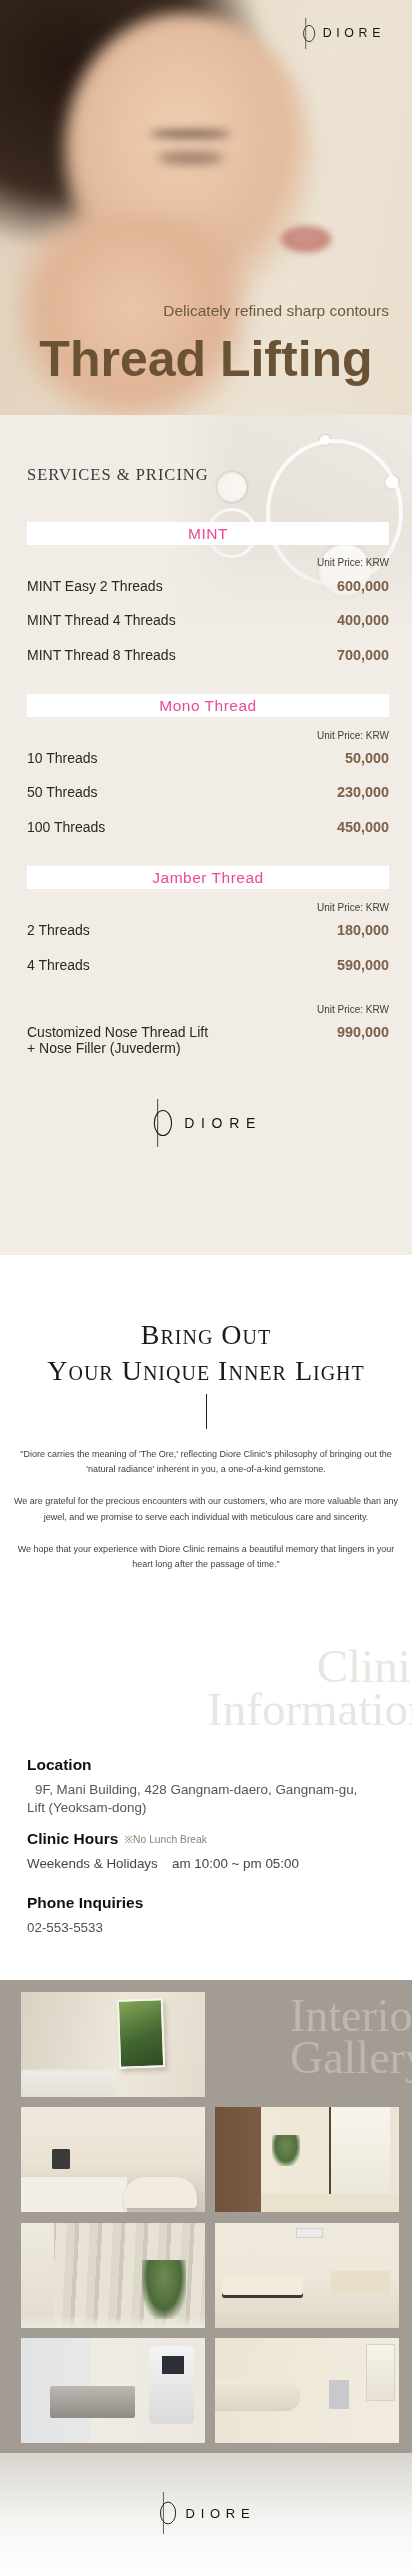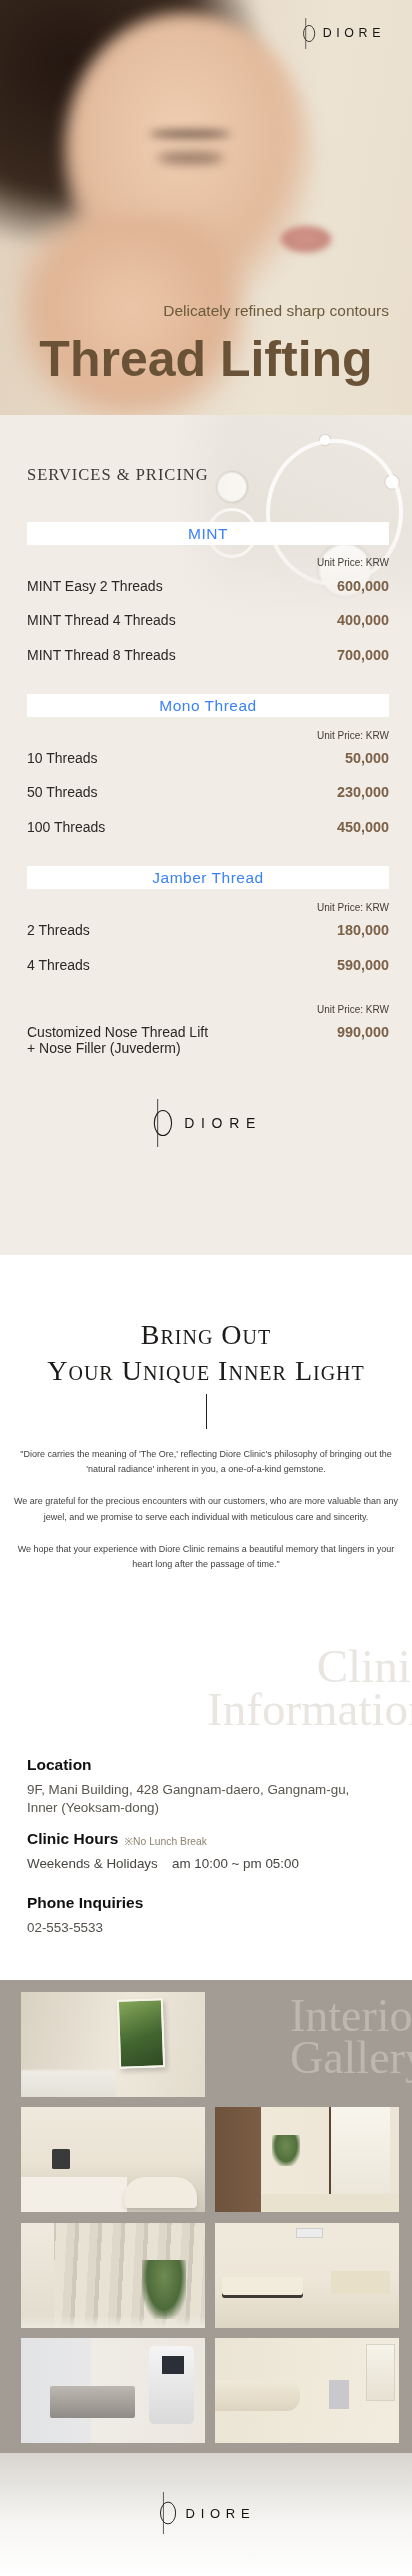--- a/index.html
+++ b/index.html
@@ -55,21 +55,21 @@
   .ring-small { width:44px; height:44px; right:155px; top:93px; border-width:3.1px; }
   .bubble-fade { position:absolute; inset:0;
     background:linear-gradient(to bottom, rgba(241,236,230,0) 50%, #f1ece6 94%),
                linear-gradient(to left, rgba(241,236,230,0) 72%, #f1ece6 99%); }
   .pricing-title { position:relative; margin:0; padding:50px 0 0 27px;
     font-family:"Liberation Serif", serif; font-weight:400;
     font-size:16.5px; letter-spacing:1px; color:#3b3a37; }
   .tables { position:relative; margin:37px 23px 0 27px; }
   .ptable + .ptable { margin-top:31px; }
   .pbar { background:#ffffff; height:23px; display:flex; align-items:center; justify-content:center; }
-  .pbar-title { font-size:15.5px; letter-spacing:0.5px; color:#3b82f6; }
+  .pbar-title { font-size:15.5px; letter-spacing:0.5px; color:#ec4899; }
   .unit-row { margin-top:12.4px; text-align:right; font-size:10px; color:#423c34; }
   .prows { margin-top:10.3px; }
   .prow { display:flex; justify-content:space-between; align-items:flex-start; margin-bottom:19px; }
   .prow:last-child { margin-bottom:0; }
   .prow-label { font-size:14px; color:#2b2824; line-height:15.5px; }
   .prow-price { font-size:14.4px; font-weight:700; color:#7b6147; line-height:15.5px; }
   .logo-mid { position:relative; margin-top:43px; gap:11.3px; }
   .logo-mid svg { height:48px; width:23px; }
   .logo-mid .logo-text { font-size:14px; letter-spacing:6.7px; }
 
@@ -81,21 +81,21 @@
   .divider { width:0.5px; height:35px; background:#1f1f1f; margin:5.2px auto 0; }
   .phil-paras { margin:17.5px auto 0; max-width:385px; text-align:center; }
   .phil-paras p { margin:0; font-size:9px; line-height:15.5px; color:#3f3f3f; }
   .phil-paras p + p { margin-top:16.5px; }
   .ci-watermark { margin:72px -19.6px 0 0; text-align:right;
     font-family:"Liberation Serif", serif; font-size:47px; line-height:43px;
     color:#e9e6e2; white-space:nowrap; }
   .info { margin:25px 27px 0; }
   .info-h { margin:0; font-size:15.5px; font-weight:700; color:#111; }
   .address { margin:7.2px 0 0; font-size:13.4px; line-height:18.5px; color:#5a564f; }
-  .hours-head { margin:12.4px 0 0; display:flex; align-items:flex-end; gap:6.2px; }
+  .hours-head { margin:12.4px 0 0; display:flex; align-items:center; gap:6.2px; }
   .hours-note { font-size:10.3px; color:#8e8370; font-weight:400; }
   .hours-rows { margin-top:6.2px; }
   .hours-row { display:flex; font-size:13.4px; line-height:20.6px; color:#484440; }
   .hours-label { width:145px; }
   .phone-h { margin-top:18.5px; }
   .phone-num { margin:8.2px 0 0; font-size:13.4px; color:#55514b; }
 
   
   .gallery { height:473px; background:#a39c94; overflow:hidden;
     padding:12px 12.4px 0 20.6px; box-sizing:border-box; }
@@ -294,22 +294,22 @@
     </div>
 
     <div class="ci-watermark">
       <span style="display:block;">Clinic</span>
       <span style="display:block;">Information</span>
     </div>
 
     <div class="info">
       <h3 class="info-h">Location</h3>
       <p class="address">
-        <span style="display:block;">9F, Mani Building, 428 Gangnam-daero, Gangnam-gu,</span>
-        <span style="display:block;">Inner (Yeoksam-dong)</span>
+        <span style="display:block;margin-left:8px;">9F, Mani Building, 428 Gangnam-daero, Gangnam-gu,</span>
+        <span style="display:block;">Lift (Yeoksam-dong)</span>
       </p>
       <div class="hours-head">
         <h3 class="info-h">Clinic Hours</h3>
         <span class="hours-note">※No Lunch Break</span>
       </div>
       <div class="hours-rows">
         <div class="hours-row">
           <span class="hours-label">Weekends &amp; Holidays</span>
           <span class="hours-time">am 10:00 ~ pm 05:00</span>
         </div>

